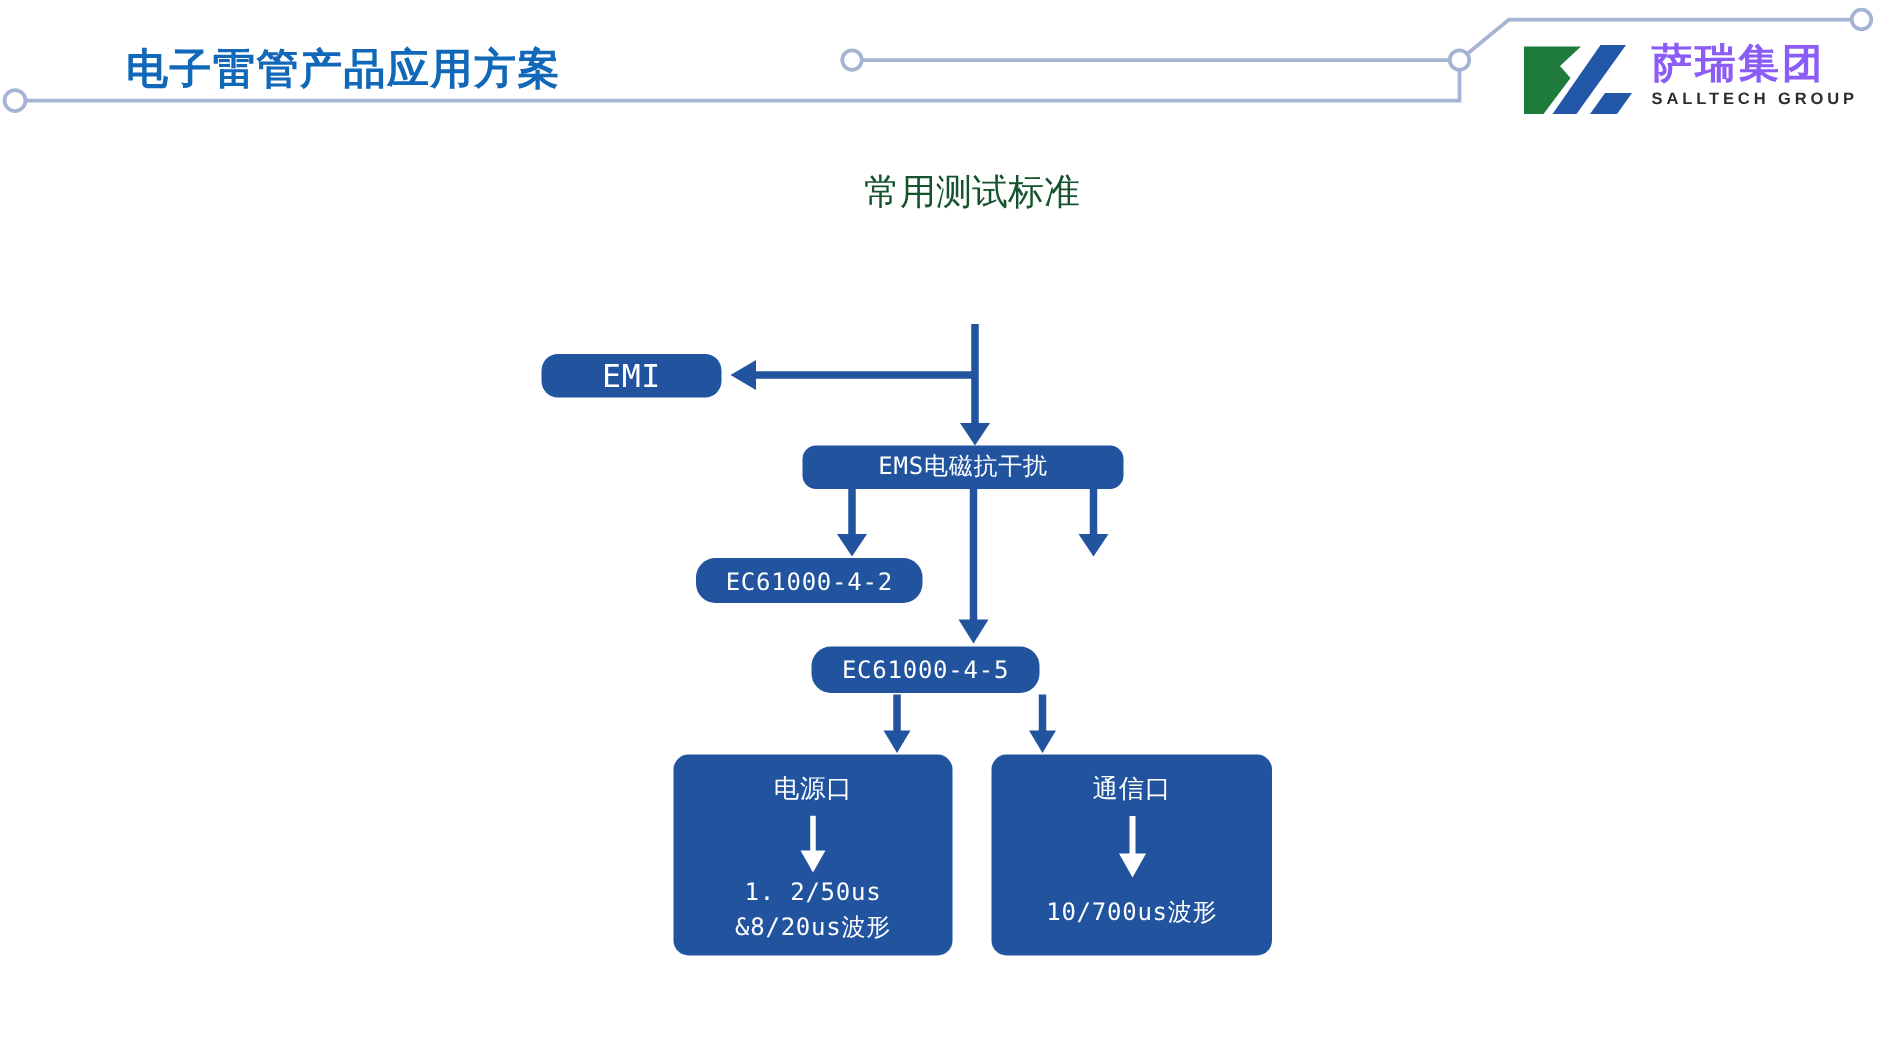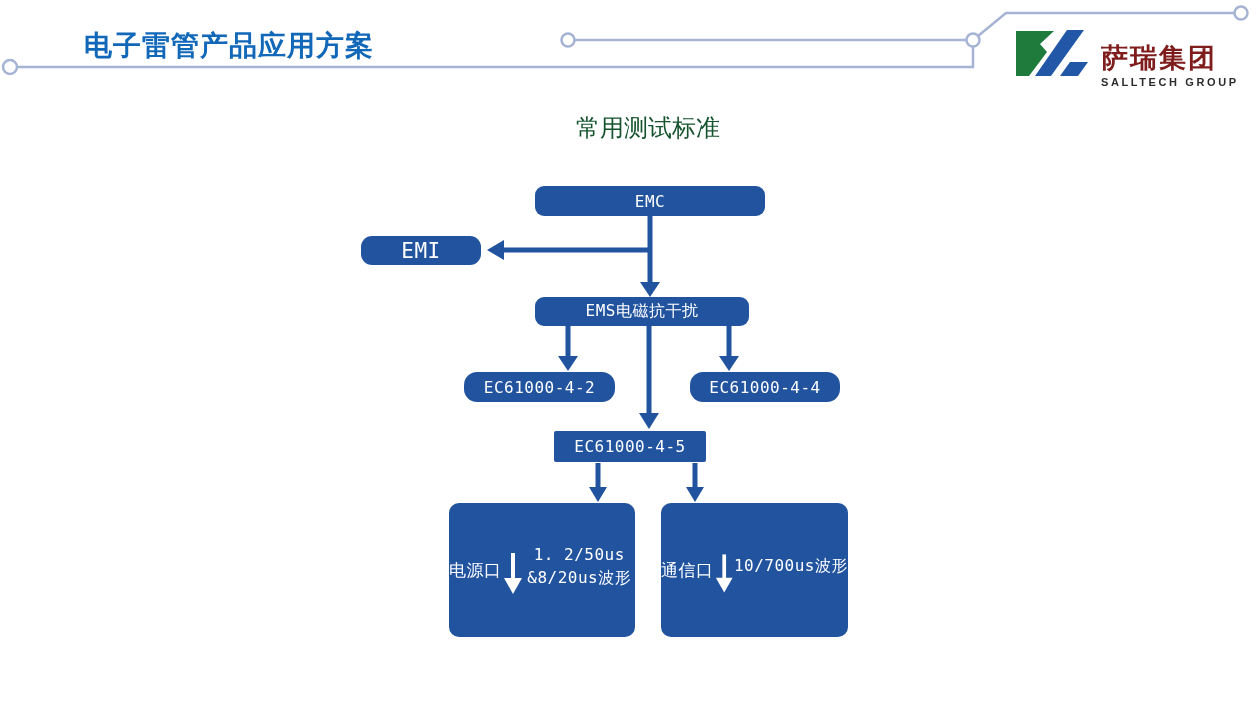--- a/index.html
+++ b/index.html
@@ -33,24 +33,23 @@
     left: 1014px; top: 26px;
     display: flex;
     align-items: flex-start;
     gap: 9px;
   }
   .logo-icon { width: 78px; height: 54px; }
   .logo-text { display: flex; flex-direction: column; margin-top: 1px; }
   .logo-name {
     font-size: 27px;
     font-weight: 700;
-    color: #7f1d1d;
+    color: #8b5cf6;
     letter-spacing: 2px;
     line-height: 1.15;
-    margin-top: 16px;
   }
   .logo-sub {
     font-size: 11px;
     font-weight: 600;
     color: #2d2d2d;
     letter-spacing: 2.6px;
     margin-top: 2px;
     white-space: nowrap;
   }
 
@@ -79,24 +78,26 @@
     justify-content: center;
     font-family: "DejaVu Sans Mono", monospace;
     letter-spacing: 0.5px;
     white-space: nowrap;
   }
   .n-emc  { left: 535px; top: 186px; width: 230px; height: 30px; border-radius: 9px;  font-size: 16px; }
   .n-emi  { left: 361px; top: 236px; width: 120px; height: 29px; border-radius: 11px; font-size: 21px; }
   .n-ems  { left: 535px; top: 297px; width: 214px; height: 29px; border-radius: 9px;  font-size: 16px; }
   .n-e42  { left: 464px; top: 372px; width: 151px; height: 30px; border-radius: 13px; font-size: 16px; }
   .n-e44  { left: 690px; top: 372px; width: 150px; height: 30px; border-radius: 13px; font-size: 16px; }
-  .n-e45  { left: 554px; top: 431px; width: 152px; height: 31px; border-radius: 2px; font-size: 16px; text-align: center; }
+  .n-e45  { left: 541px; top: 431px; width: 152px; height: 31px; border-radius: 13px; font-size: 16px; text-align: center; }
   .n-big {
+    flex-direction: column;
     justify-content: flex-start;
     border-radius: 10px;
+    padding-top: 11px;
   }
   .n-power { left: 449px; top: 503px; width: 186px; height: 134px; }
   .n-comm  { left: 661px; top: 503px; width: 187px; height: 134px; }
   .big-label { font-size: 17px; }
   .big-arrow { margin-top: 5px; }
   .big-lines {
     flex: 1;
     display: flex;
     flex-direction: column;
     justify-content: center;
@@ -150,25 +151,23 @@
       <polygon points="650,297 640,282 660,282"></polygon>
       <polygon points="487,250 504,240 504,260"></polygon>
       <polygon points="568,371 558,356 578,356"></polygon>
       <polygon points="729,371 719,356 739,356"></polygon>
       <polygon points="649,429 639,413 659,413"></polygon>
       <polygon points="598,502 589,487 607,487"></polygon>
       <polygon points="695,502 686,487 704,487"></polygon>
     </g>
   </svg>
 
-  <div class="node n-emc">EMC</div>
   <div class="node n-emi">EMI</div>
   <div class="node n-ems">EMS电磁抗干扰</div>
   <div class="node n-e42">EC61000-4-2</div>
-  <div class="node n-e44">EC61000-4-4</div>
   <div class="node n-e45">EC61000-4-5</div>
 
   <div class="node n-big n-power">
     <div class="big-label">电源口</div>
     <svg class="big-arrow" width="22" height="44" viewBox="0 0 22 44" xmlns="http://www.w3.org/2000/svg">
       <line x1="11" y1="2" x2="11" y2="29" stroke="#ffffff" stroke-width="4"></line>
       <polygon points="11,43 2,27 20,27" fill="#ffffff"></polygon>
     </svg>
     <div class="big-lines">
       <div class="big-line">1. 2/50us</div>

